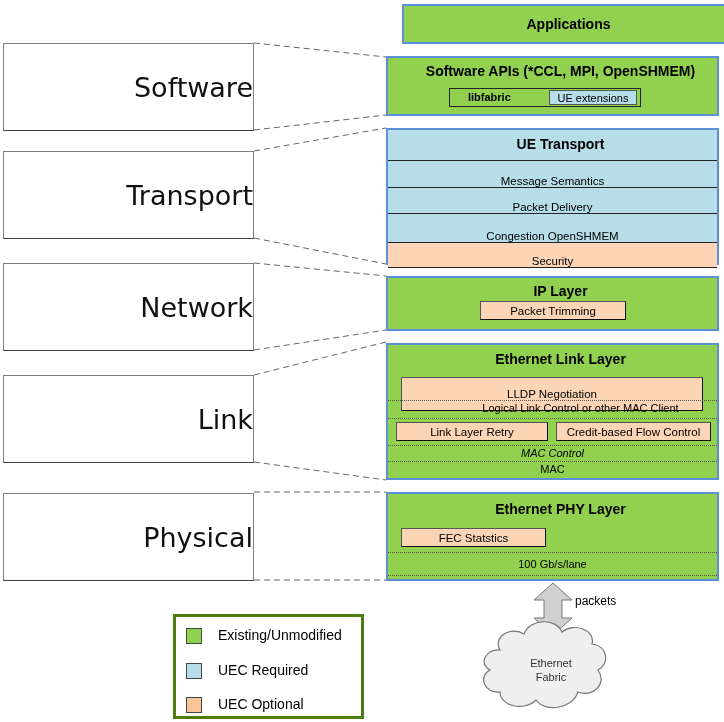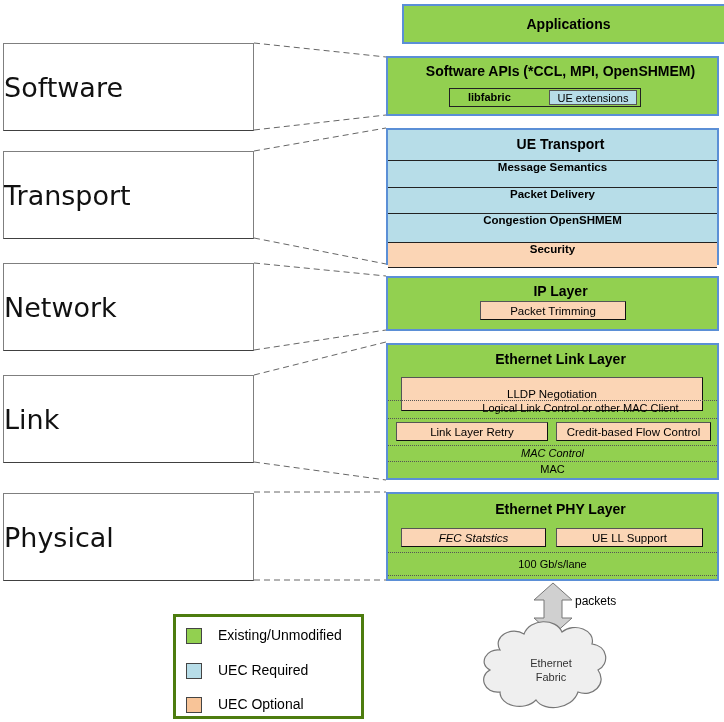--- a/index.html
+++ b/index.html
@@ -1,29 +1,29 @@
 <!DOCTYPE html>
 <html><head>
 <meta charset="utf-8">
 <style>
   html, body { margin:0; padding:0; background:#ffffff; }
   body { width:724px; height:722px; position:relative; overflow:hidden;
          font-family:"Liberation Sans", sans-serif; color:#000; }
   .abs { position:absolute; box-sizing:border-box; }
   .layer-label { background:#fff; border:1px solid #7f7f7f; border-bottom:1.5px solid #404040;
-                 display:flex; align-items:center; justify-content:flex-start;
+                 display:flex; align-items:center; justify-content:flex-end;
                  font-family:"DejaVu Sans", sans-serif; font-size:27px; color:#111; }
   .stack { border:2px solid #5b8fd6; }
   .green { background:#92d050; }
   .blue  { background:#b7dde8; }
   .peach { background:#fbd5b5; }
   .title { font-weight:bold; font-size:14px; text-align:center;margin-left:16px; }
   .sub   { font-size:11px; text-align:center; }
-  .row { border-top:1px solid #222; display:flex; align-items:flex-start; justify-content:center;
-         font-weight:bold; font-size:11.5px; }
+  .row { border-top:1px solid #222; display:flex; align-items:flex-end; justify-content:center;
+         font-weight:normal; font-size:11.5px; }
   .chip { background:#fbd5b5; border:1px solid #555; border-right-color:#111; border-bottom-color:#111;
           display:flex; align-items:center; justify-content:center; font-size:11.5px; }
   .dotline { border-top:1px dotted #555; }
   svg.conn { position:absolute; left:0; top:0; }
 </style>
 </head>
 <body>
 
 <svg class="conn" width="724" height="722">
   <g stroke="#666" stroke-width="1" stroke-dasharray="6,4" fill="none">
@@ -112,25 +112,22 @@
       <span>Credit-based Flow Control</span>
     </div>
   <div class="abs dotline" style="left:0;top:100px;width:329px;"></div>
   <div class="abs sub" style="left:0;top:102px;width:329px;font-style:italic;">MAC Control</div>
   <div class="abs dotline" style="left:0;top:116px;width:329px;"></div>
   <div class="abs sub" style="left:0;top:118px;width:329px;">MAC</div>
 </div>
 
 <div class="abs stack green" style="left:386px;top:492px;width:333px;height:89px;">
   <div class="title" style="margin-top:7px;">Ethernet PHY Layer</div>
-  <div class="abs chip" style="left:13px;top:34px;width:145px;height:19px;font-style:italic;">
+  <div class="abs chip" style="left:13px;top:34px;width:145px;height:19px;">
       <span>FEC Statstics</span>
-    </div>
-  <div class="abs chip" style="left:168px;top:34px;width:147px;height:19px;">
-      <span>UE LL Support</span>
     </div>
   <div class="abs dotline" style="left:0;top:58px;width:329px;"></div>
   <div class="abs sub" style="left:0;top:64px;width:329px;">100 Gb/s/lane</div>
   <div class="abs dotline" style="left:0;top:81px;width:329px;"></div>
 </div>
 
 <div class="abs" style="left:575px;top:594px;font-size:12px;">packets</div>
 
 <div class="abs" style="left:500px;top:656px;width:102px;text-align:center;font-size:11px;color:#333;line-height:14px;">
   <div>Ethernet</div>

